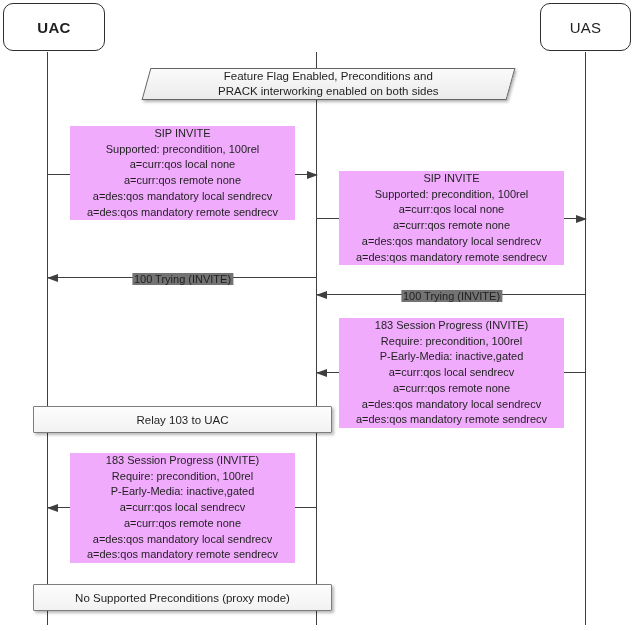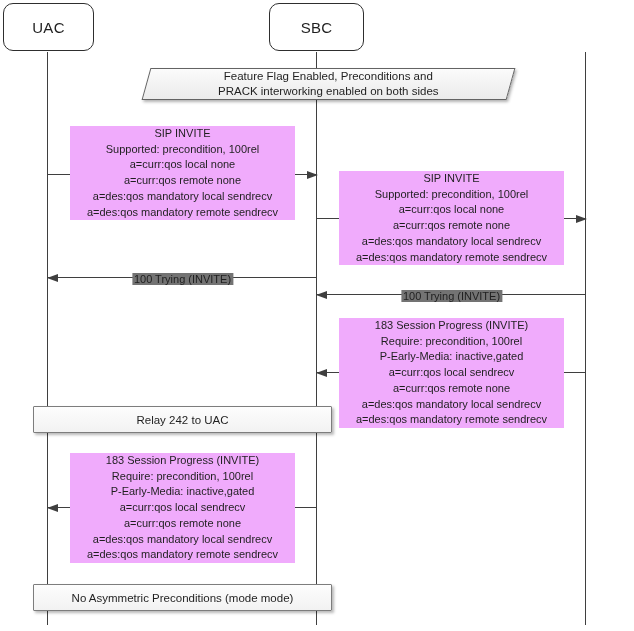--- a/index.html
+++ b/index.html
@@ -11,21 +11,21 @@
     position:relative;width:634px;height:631px;background:#ffffff;overflow:hidden;
     font-family:"Liberation Sans",sans-serif;color:var(--text);
   }
   
   .actor{
     position:absolute;top:3px;height:48px;box-sizing:border-box;
     border:1.6px solid #2e2e2e;border-radius:10px;background:#fff;
     display:flex;align-items:center;justify-content:center;
     font-size:15px;letter-spacing:.3px;z-index:5;
   }
-  #actor-uac{left:3px;width:91px;}
+  #actor-uac{left:3px;width:102px;font-weight:bold;}
   #actor-sbc{left:269px;width:95px;}
   #actor-uas{left:540px;width:91px;}
   
   .lifeline{position:absolute;top:52px;height:573px;width:0;border-left:1.6px solid var(--line);z-index:1;}
   #life-uac{left:47px;}
   #life-sbc{left:316px;}
   #life-uas{left:585px;}
   
   .banner{
     position:absolute;left:146px;top:68px;width:365px;height:32px;box-sizing:border-box;
@@ -76,21 +76,21 @@
   }
   #note1{top:406px;}
   #note2{top:584px;}
 </style>
 </head>
 <body>
 
 <div id="canvas">
 
   <div class="actor" id="actor-uac">UAC</div>
-  <div class="actor" id="actor-sbc">SBC</div>
+  <div class="actor" id="actor-uas">UAS</div>
 
   <div class="lifeline" id="life-uac"></div>
   <div class="lifeline" id="life-sbc"></div>
   <div class="lifeline" id="life-uas"></div>
 
   <div class="banner">
     <div class="banner-text">Feature Flag Enabled, Preconditions and
 PRACK interworking enabled on both sides</div>
   </div>
 
@@ -128,28 +128,28 @@
     <i class="ah left"></i>
   </div>
   <div class="msg-text" id="m5-text">183 Session Progress (INVITE)
 Require: precondition, 100rel
 P-Early-Media: inactive,gated
 a=curr:qos local sendrecv
 a=curr:qos remote none
 a=des:qos mandatory local sendrecv
 a=des:qos mandatory remote sendrecv</div>
 
-  <div class="note" id="note1">Relay 242 to UAC</div>
+  <div class="note" id="note1">Relay 103 to UAC</div>
 
   <div class="msg" id="m6">
     <i class="ah left"></i>
   </div>
   <div class="msg-text" id="m6-text">183 Session Progress (INVITE)
 Require: precondition, 100rel
 P-Early-Media: inactive,gated
 a=curr:qos local sendrecv
 a=curr:qos remote none
 a=des:qos mandatory local sendrecv
 a=des:qos mandatory remote sendrecv</div>
 
-  <div class="note" id="note2">No Asymmetric Preconditions (mode mode)</div>
+  <div class="note" id="note2">No Supported Preconditions (proxy mode)</div>
 
 </div>
 
 </body></html>

